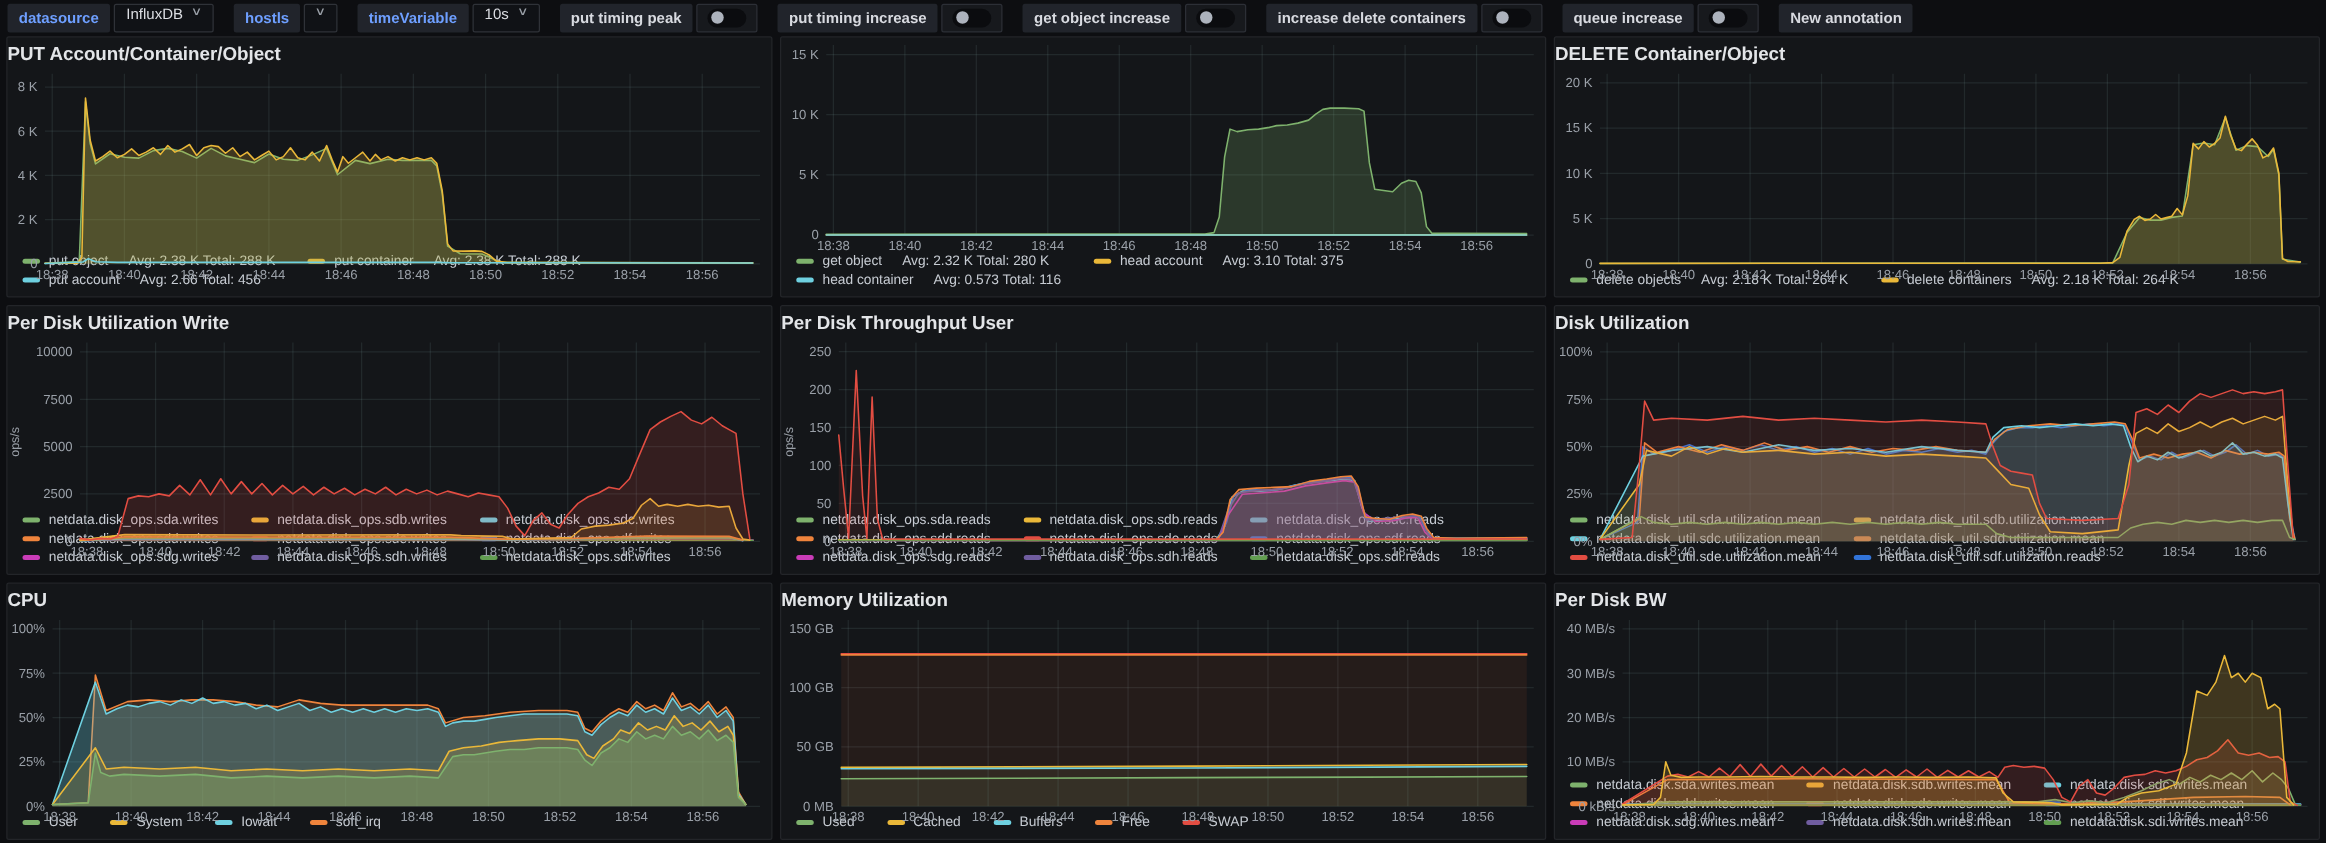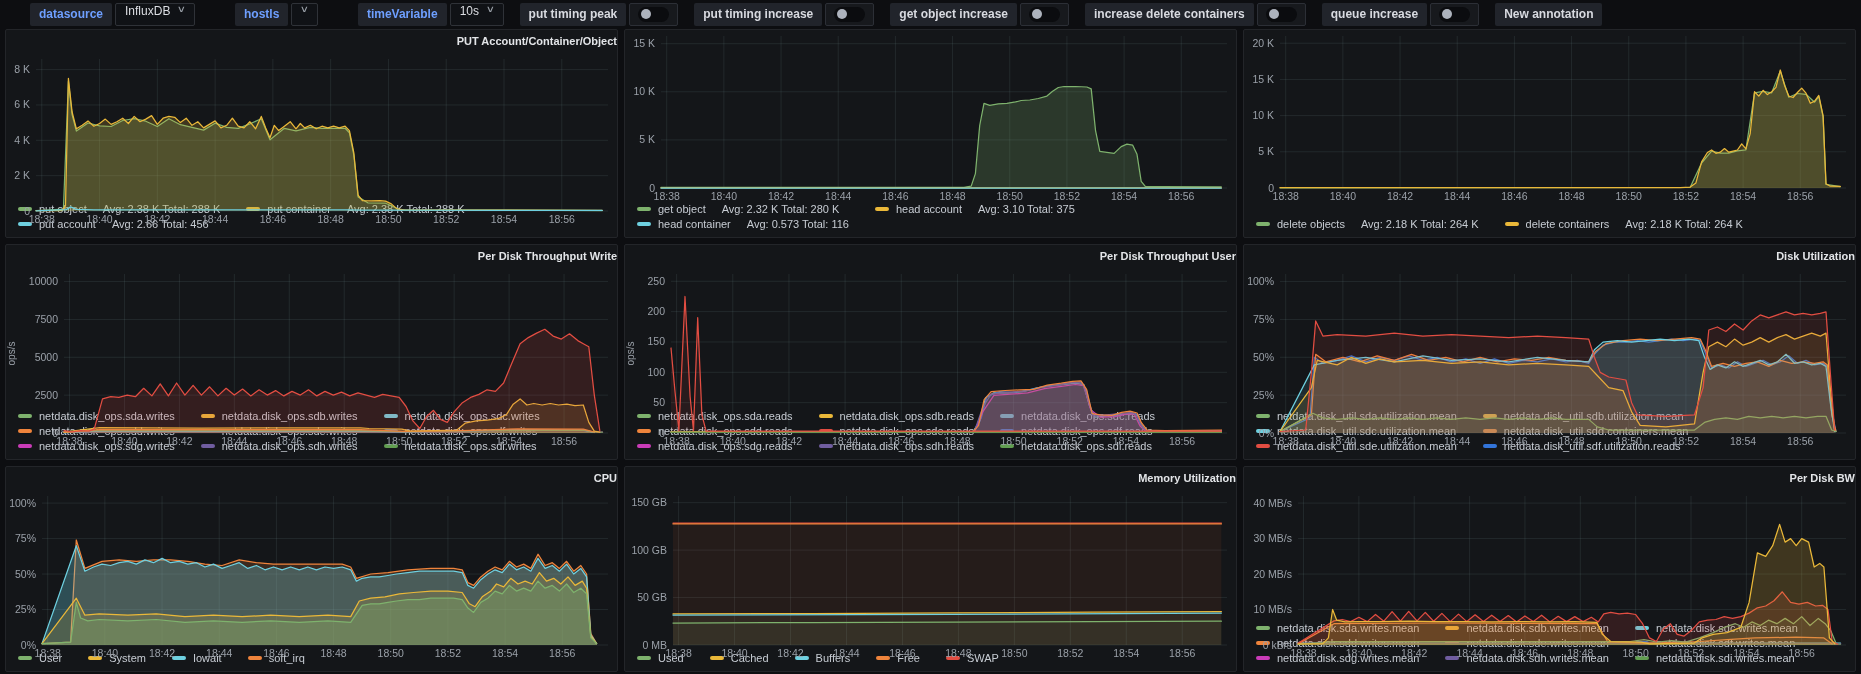--- a/index.html
+++ b/index.html
@@ -3,35 +3,35 @@
 <meta charset="utf-8">
 <style>
   * { box-sizing: border-box; margin: 0; padding: 0; }
   html,body { background:#0d0e11; width:1861px; height:674px; overflow:hidden;
     font-family:"Liberation Sans", sans-serif; }
   
   .topbar { display:flex; align-items:center; gap:16px; padding:3px 6px; height:28px; }
   .group { display:flex; align-items:center; gap:3px; }
   .chip { height:23px; line-height:23px; padding:0 9px; background:#21242b; border-radius:2px;
     font-size:12px; font-weight:600; color:#d8dae0; white-space:nowrap; }
-  .chip.blue { color:#6e9fff;margin-left:24px; }
+  .chip.blue { color:#6e9fff; }
   .select { height:23px; display:flex; align-items:flex-start; gap:8px; padding:0 9px;
     background:#101216; border:1px solid #2f3238; border-radius:2px;
     font-size:12px; color:#dcdee3; white-space:nowrap; cursor:pointer; }
   .caret { font-size:9px; color:#9aa0a8; transform:scaleX(1.4); }
   .switchbox { display:flex; align-items:center; justify-content:center; height:23px; padding:0 8px;
     background:#17191d; border:1px solid #2c2f36; border-radius:2px; cursor:pointer; }
   .pill { position:relative; width:31px; height:15px; background:#0b0c0f; border-radius:8px; display:block; }
   .knob { position:absolute; left:3px; top:2.5px; width:10px; height:10px; border-radius:50%; background:#adb3bd; }
   
   .grid { display:grid; grid-template-columns:repeat(3,1fr); grid-template-rows:209px 216px 206px;
     gap:6px; padding:1px 5px 5px 5px; }
   .panel { background:#141619; border:1px solid #232529; border-radius:2px;
     display:flex; flex-direction:column; overflow:hidden; }
-  .ptitle { font-size:11px; font-weight:600; color:#e3e5e8; text-align:right;
+  .ptitle { font-size:15px; font-weight:600; color:#e3e5e8; text-align:left;
     padding:5px 0 2px 0; height:23px; cursor:pointer; }
   .plot { flex:1; position:relative; min-height:0; }
   .plot svg { position:absolute; inset:0; }
   .legend { display:grid; row-gap:3px; column-gap:26px; padding:3px 12px 7px 12px;
     justify-content:start; align-content:start; }
   .litem { display:flex; align-items:center; gap:7px; font-size:11px; color:#c7ccd3;
     white-space:nowrap; cursor:pointer; }
   .lmark { width:14px; height:4px; border-radius:2px; flex:0 0 auto; }
   .lstats { margin-left:9px; color:#c7ccd3; }
   .ytick,.xtick { fill:#9aa0a8; font-size:10.5px; font-family:"Liberation Sans",sans-serif; }
@@ -217,20 +217,21 @@
           <span class="lstats">Avg: 3.10  Total: 375</span>
         </div>
         <div class="litem">
           <span class="lmark" style="background: rgb(110, 208, 224);"></span>
           <span>head container</span>
           <span class="lstats">Avg: 0.573  Total: 116</span>
         </div>
       </div>
   </section>
   <section class="panel">
+    <h2 class="ptitle">DELETE Container/Object</h2>
     <div class="plot">
         <svg width="611" height="174" viewBox="0 0 611 174">
           <line x1="36" x2="602" y1="158" y2="158" class="grid-line"></line>
           <text x="30" y="161.5" class="ytick" text-anchor="end">0</text>
           <line x1="36" x2="602" y1="121.8095238095238" y2="121.8095238095238" class="grid-line"></line>
           <text x="30" y="125.3095238095238" class="ytick" text-anchor="end">5 K</text>
           <line x1="36" x2="602" y1="85.61904761904762" y2="85.61904761904762" class="grid-line"></line>
           <text x="30" y="89.11904761904762" class="ytick" text-anchor="end">10 K</text>
           <line x1="36" x2="602" y1="49.42857142857142" y2="49.42857142857142" class="grid-line"></line>
           <text x="30" y="52.92857142857142" class="ytick" text-anchor="end">15 K</text>
@@ -269,21 +270,21 @@
           <span class="lstats">Avg: 2.18 K  Total: 264 K</span>
         </div>
         <div class="litem">
           <span class="lmark" style="background: rgb(234, 184, 57);"></span>
           <span>delete containers</span>
           <span class="lstats">Avg: 2.18 K  Total: 264 K</span>
         </div>
       </div>
   </section>
   <section class="panel">
-    <h2 class="ptitle">Per Disk Throughput Write</h2>
+    <h2 class="ptitle">Per Disk Utilization Write</h2>
     <div class="plot">
         <svg width="611" height="181" viewBox="0 0 611 181">
           <line x1="58" x2="602" y1="165" y2="165" class="grid-line"></line>
           <text x="52" y="168.5" class="ytick" text-anchor="end">0</text>
           <line x1="58" x2="602" y1="127.14285714285714" y2="127.14285714285714" class="grid-line"></line>
           <text x="52" y="130.64285714285714" class="ytick" text-anchor="end">2500</text>
           <line x1="58" x2="602" y1="89.28571428571429" y2="89.28571428571429" class="grid-line"></line>
           <text x="52" y="92.78571428571429" class="ytick" text-anchor="end">5000</text>
           <line x1="58" x2="602" y1="51.42857142857142" y2="51.42857142857142" class="grid-line"></line>
           <text x="52" y="54.92857142857142" class="ytick" text-anchor="end">7500</text>
@@ -512,21 +513,21 @@
         <div class="litem">
           <span class="lmark" style="background: rgb(234, 184, 57);"></span>
           <span>netdata.disk_util.sdb.utilization.mean</span>
         </div>
         <div class="litem">
           <span class="lmark" style="background: rgb(110, 208, 224);"></span>
           <span>netdata.disk_util.sdc.utilization.mean</span>
         </div>
         <div class="litem">
           <span class="lmark" style="background: rgb(239, 132, 60);"></span>
-          <span>netdata.disk_util.sdd.containers.mean</span>
+          <span>netdata.disk_util.sdd.utilization.mean</span>
         </div>
         <div class="litem">
           <span class="lmark" style="background: rgb(226, 77, 66);"></span>
           <span>netdata.disk_util.sde.utilization.mean</span>
         </div>
         <div class="litem">
           <span class="lmark" style="background: rgb(50, 116, 217);"></span>
           <span>netdata.disk_util.sdf.utilization.reads</span>
         </div>
       </div>

